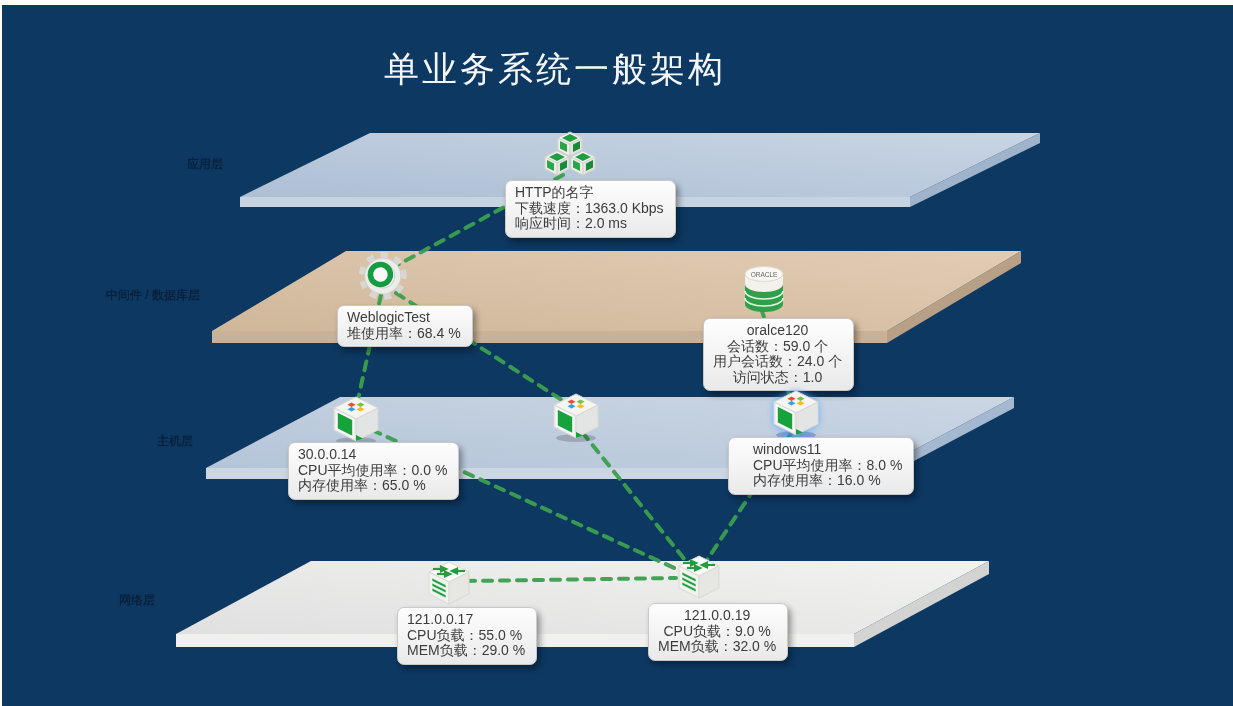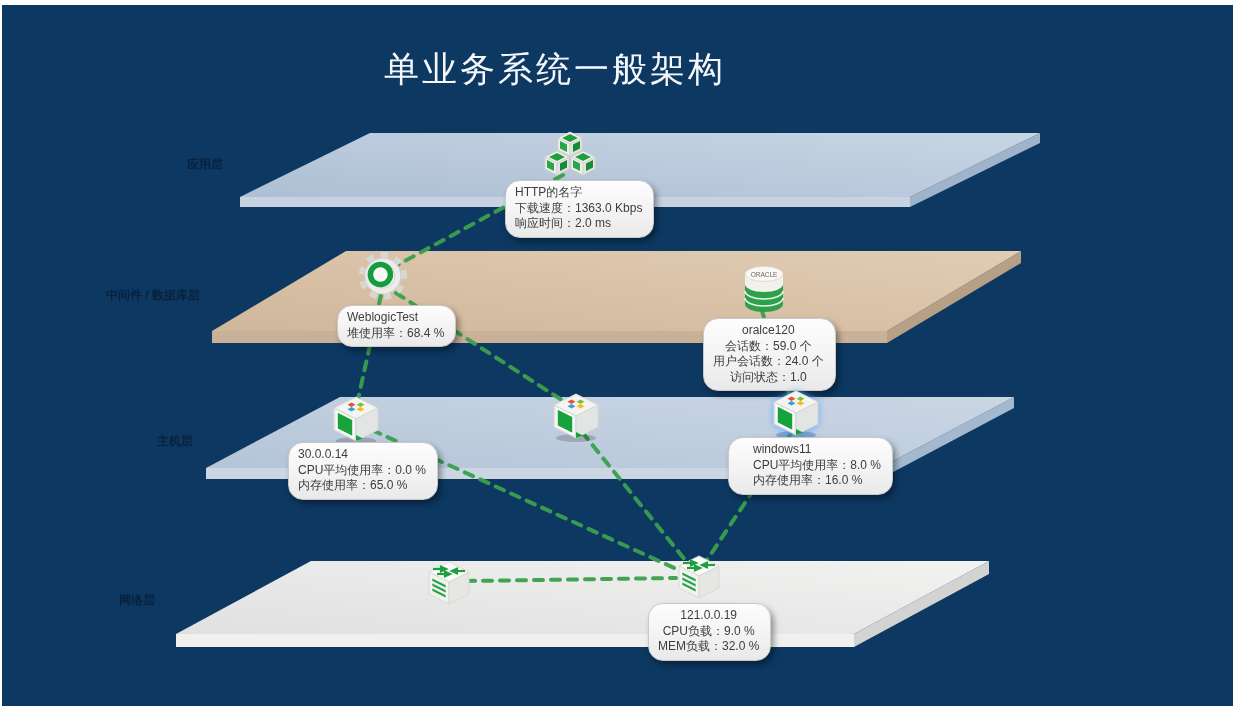--- a/index.html
+++ b/index.html
@@ -21,24 +21,24 @@
   }
   .layer-label {
     position:absolute; font-size:12px; color:#08203a; white-space:nowrap;
     font-weight:500; text-shadow:0 0 1px rgba(0,0,0,.4);
   }
   .node { position:absolute; }
   .glow svg { filter:drop-shadow(0 0 3px rgba(90,170,255,.95)); }
   .card {
     position:absolute;
     background:linear-gradient(180deg,#fdfdfd 0%,#f3f3f3 55%,#e9e9e9 100%);
-    border:1px solid #c9c9c9; border-radius:15px;
+    border:1px solid #c9c9c9; border-radius:7px;
     box-shadow:3px 4px 6px rgba(0,0,0,.38);
     padding:4px 11px 5px 9px;
-    font-size:12px; line-height:15.5px; color:#3d3d3d; white-space:nowrap;
+    font-size:14px; line-height:15.5px; color:#3d3d3d; white-space:nowrap;
   }
   .card .line { height:15.5px; }
 </style>
 </head>
 <body>
 
 <div class="canvas">
   <div class="scene">
 
     <svg class="diagram" width="1233" height="706" viewBox="0 0 1233 706">
@@ -238,20 +238,25 @@
           <line x1="44" y1="13" x2="35" y2="13"></line>
             <polygon points="36,10.8 31,13 36,15.2"></polygon>
         </g>
         <g fill="#1f9e3f" stroke="#ffffff" stroke-width="0.6">
           <polygon points="11,20 25,27 25,30 11,23"></polygon>
           <polygon points="11,25 25,32 25,35 11,28"></polygon>
           <polygon points="11,30 25,37 25,40 11,33"></polygon>
         </g>
       </svg>
     </div>
+    <div class="card" style="left:397px; top:607px;">
+      <div class="line">121.0.0.17</div>
+      <div class="line">CPU负载：55.0 %</div>
+      <div class="line">MEM负载：29.0 %</div>
+    </div>
 
     <div class="node" style="left:671px; top:552px;">
       <svg width="56" height="52" viewBox="0 0 56 52">
         <polygon points="28,4 48,14 28,24 8,14" fill="#fbfbf9" stroke="#d9d9d5"></polygon>
         <polygon points="8,14 28,24 28,46 8,36" fill="#f1f1ee" stroke="#d9d9d5"></polygon>
         <polygon points="28,24 48,14 48,36 28,46" fill="#e6e6e3" stroke="#d9d9d5"></polygon>
         <g stroke="#1f9e3f" stroke-width="2.2" fill="#1f9e3f">
           <line x1="12" y1="11" x2="21" y2="11"></line>
             <polygon points="20,8.8 25,11 20,13.2"></polygon>
           <line x1="16" y1="16" x2="25" y2="16"></line>

